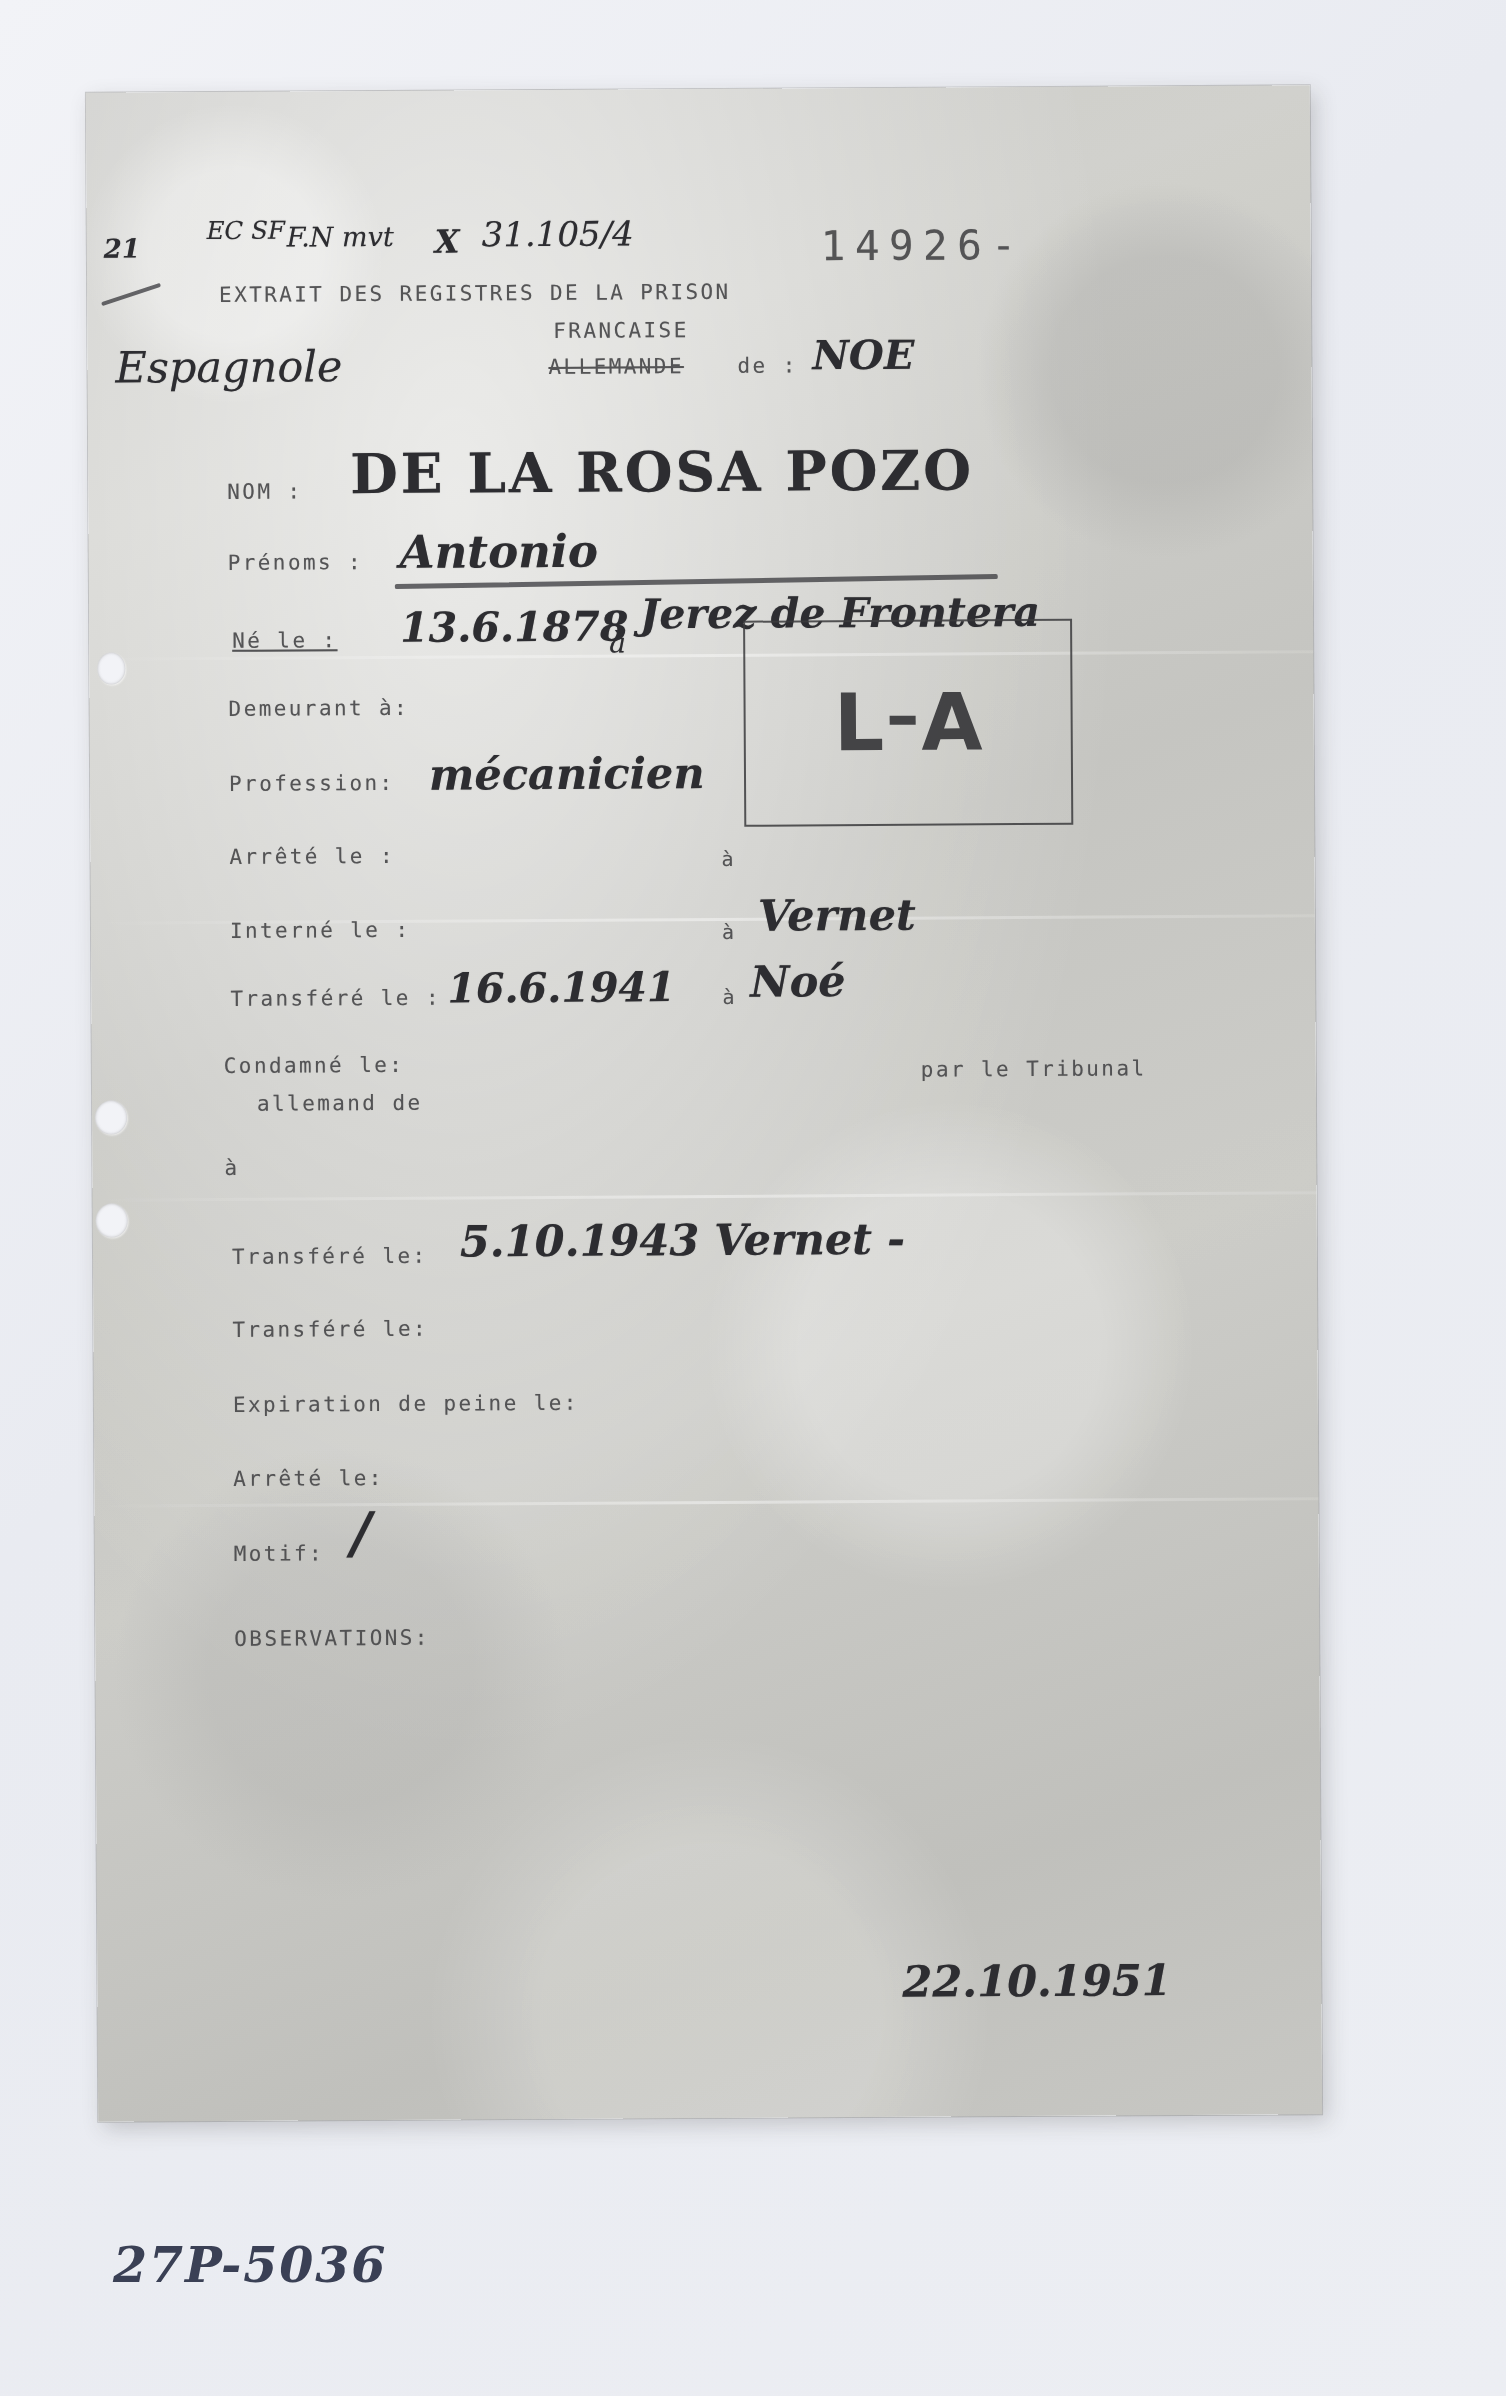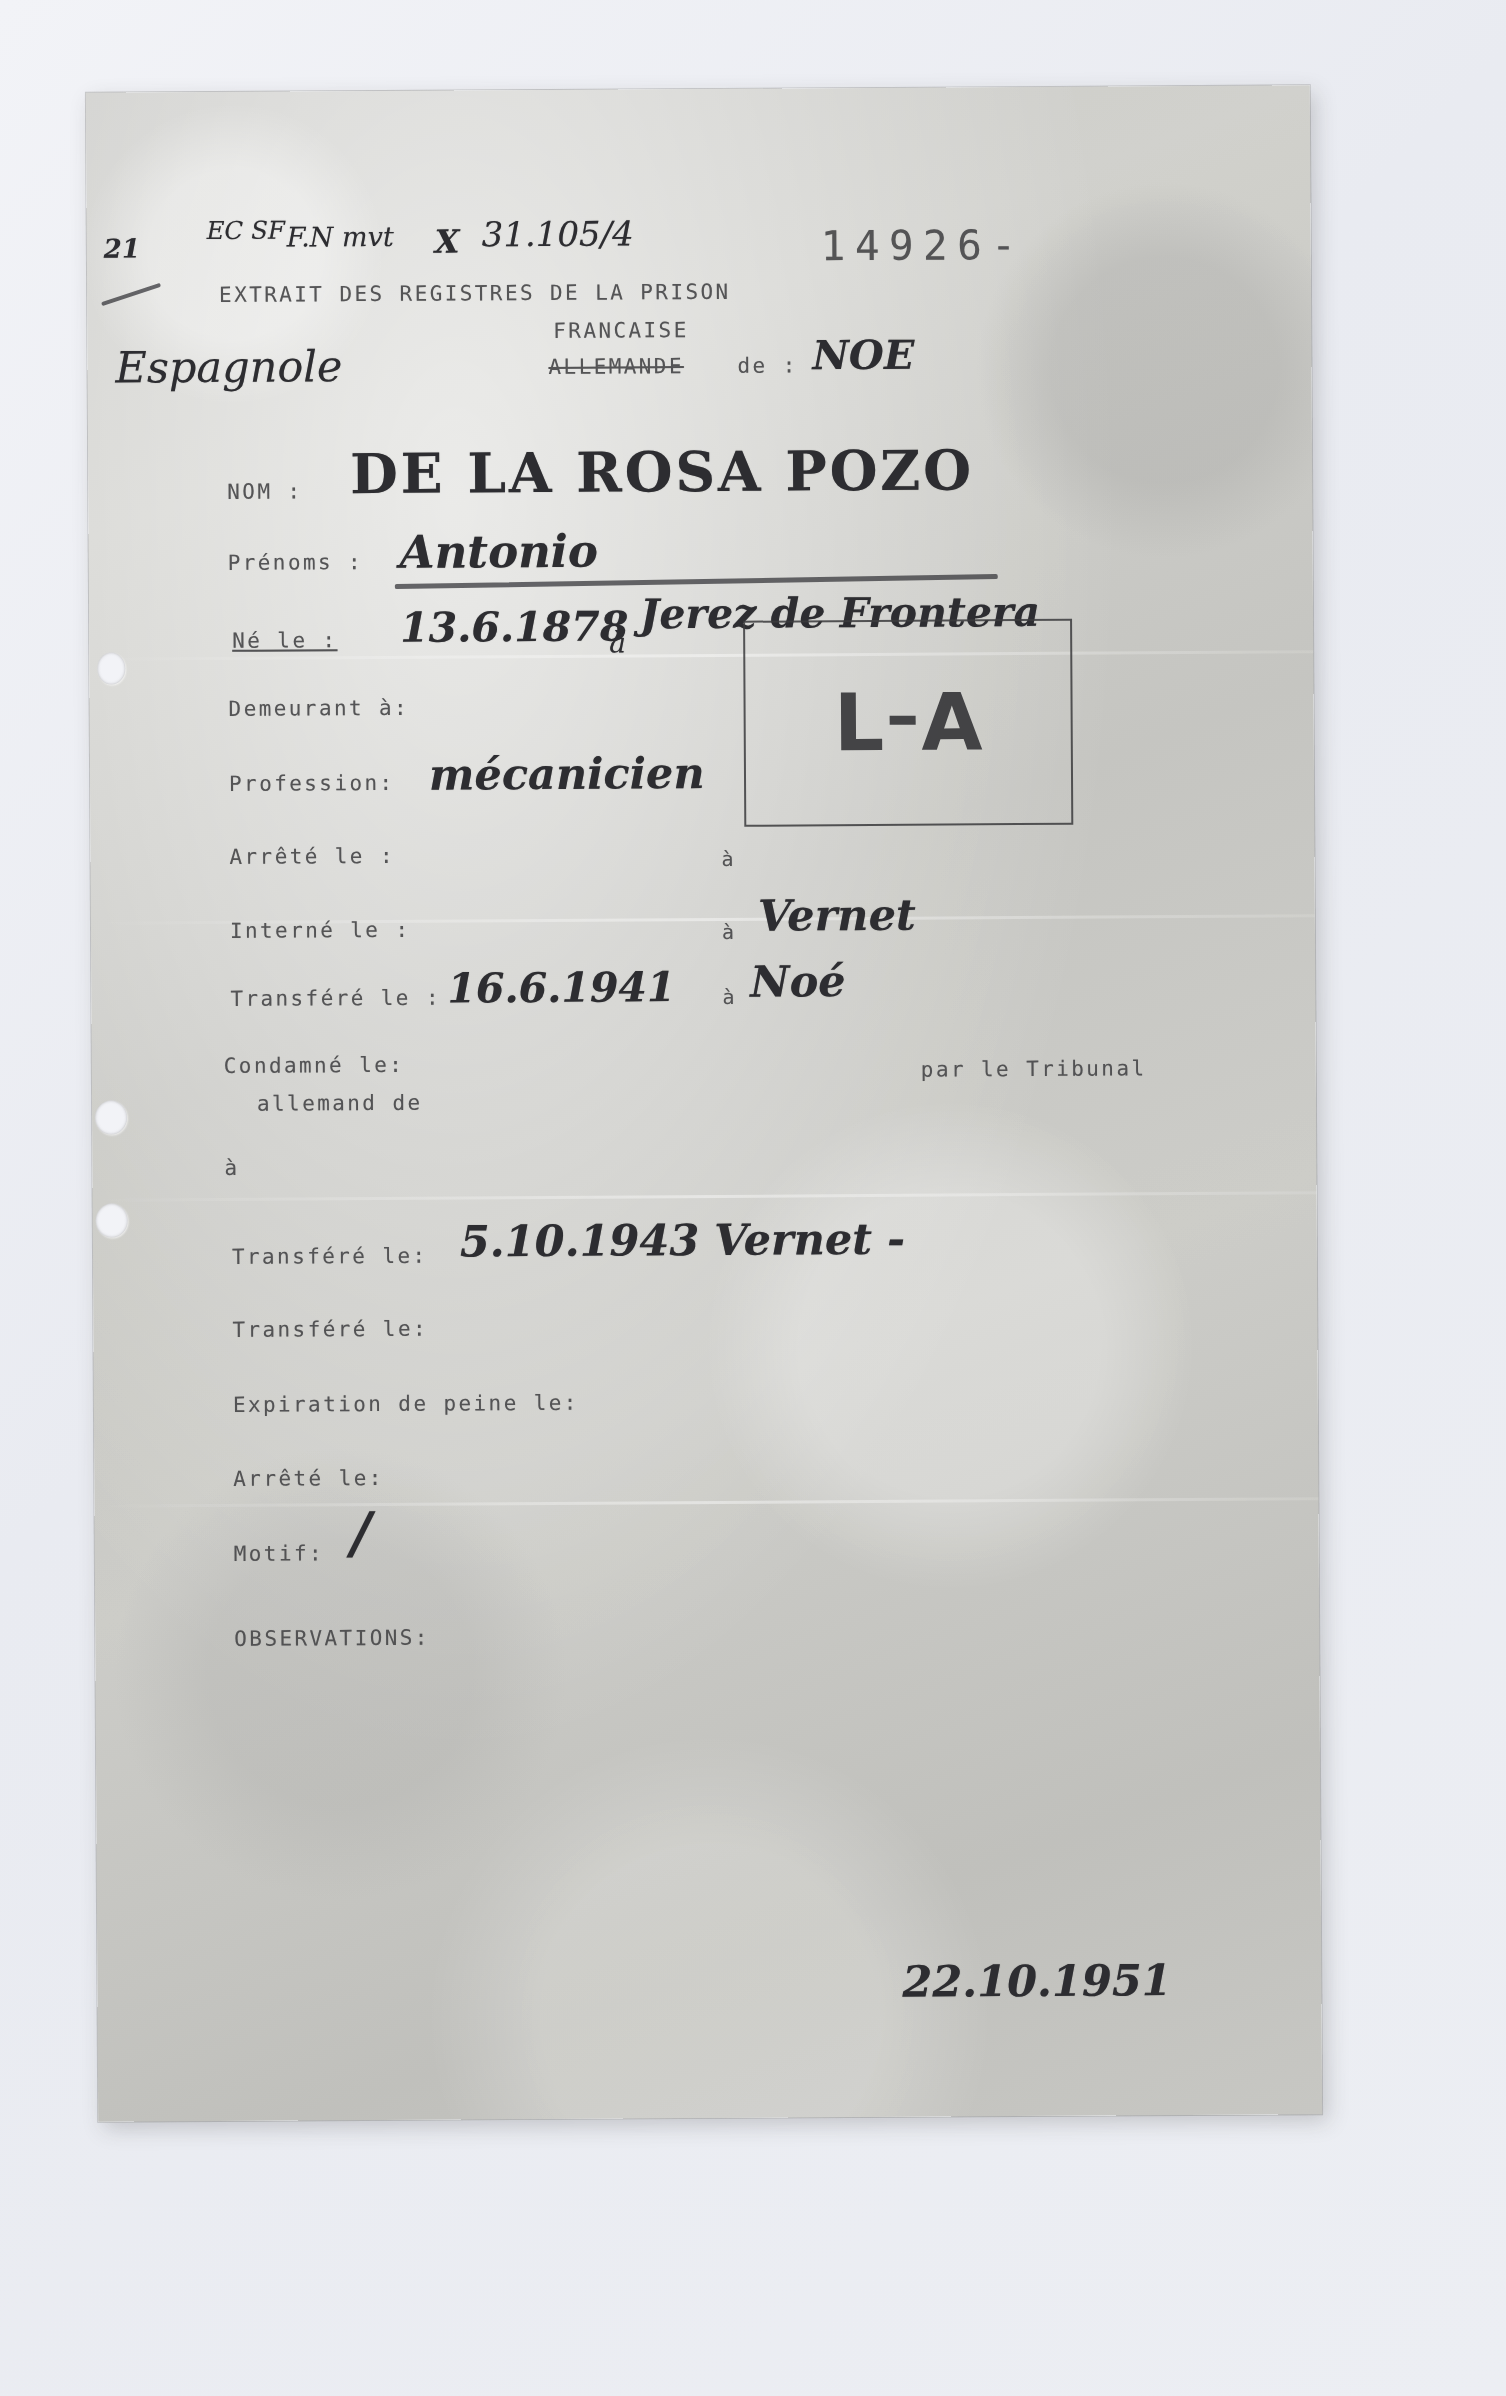--- a/index.html
+++ b/index.html
@@ -226,15 +226,16 @@
 
     <div class="typed head" style="left:139px; top:1450px;">Motif:</div>
     <div class="hand thick" style="left:256px; top:1408px; font-size:56px;">/</div>
 
     <div class="typed head" style="left:139px; top:1535px;">OBSERVATIONS:</div>
 
     <div class="hand thick" style="left:805px; top:1869px; font-size:43px;">22.10.1951</div>
 
   </div>
 
+  <div id="archive-reference" style="left:113px; top:2236px;">27P-5036</div>
 
 </div>
 
 
 </body></html>

